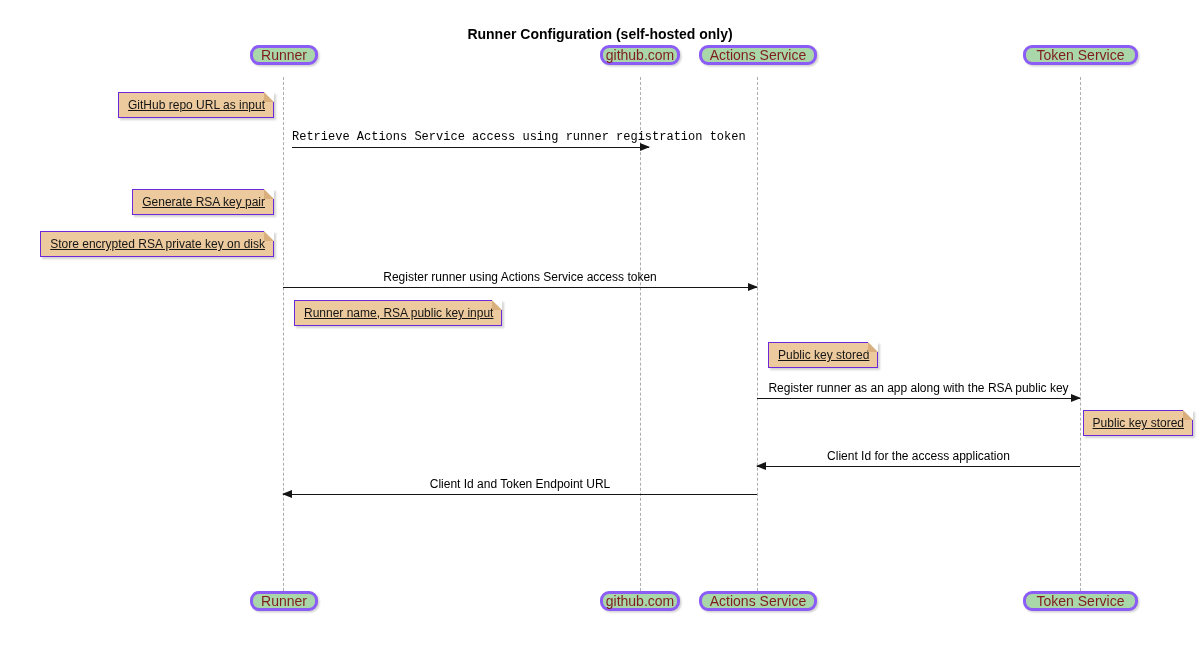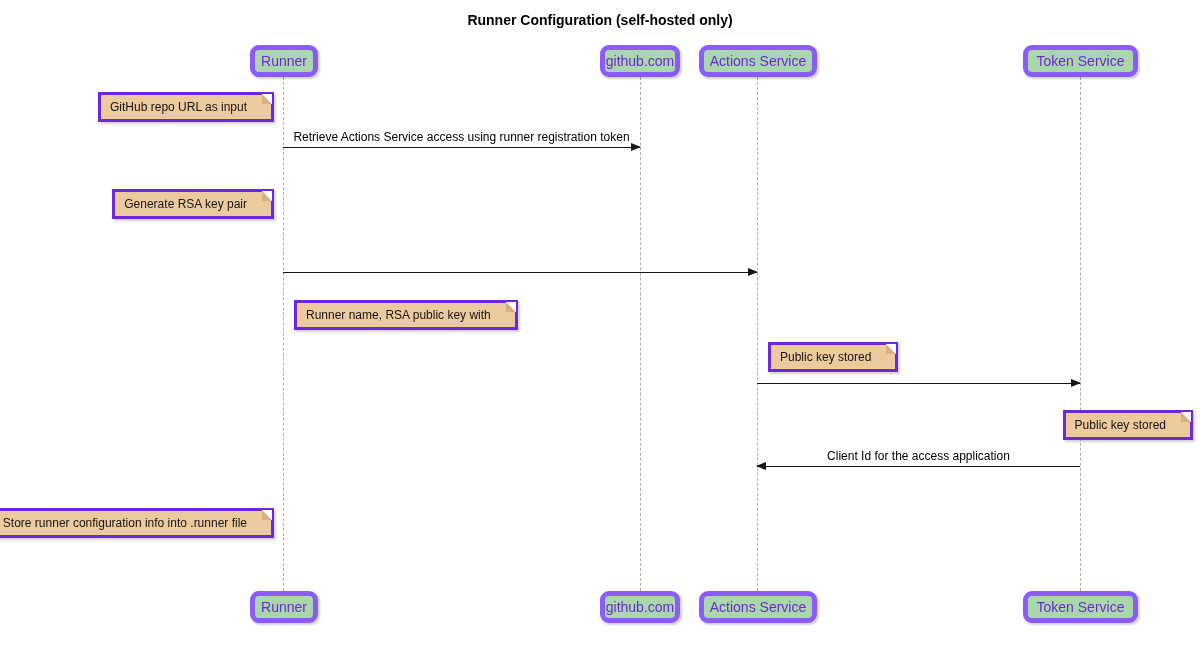--- a/index.html
+++ b/index.html
@@ -6,57 +6,58 @@
   .stage {
     position: relative;
     width: 1200px;
     height: 647px;
     background: #ffffff;
     font-family: "Liberation Sans", sans-serif;
     overflow: hidden;
   }
   .title {
     position: absolute;
-    left: 0; top: 12px; width: 100%;
+    left: 0; top: 26px; width: 100%;
     text-align: center;
     font-size: 14px;
     font-weight: 700;
     color: #000000;
   }
   .lifeline {
     position: absolute;
     width: 0;
     border-left: 1px dashed #adadad;
   }
   .participant {
     position: absolute;
-    height: 32px;
+    height: 20px;
     background: #a9d7a9;
-    border: 5px solid #8b5cf6;
+    border: 3px solid #8b5cf6;
     border-radius: 9px;
     box-shadow: 1.5px 1.5px 2px rgba(0,0,0,0.18);
     display: flex;
     align-items: center;
     justify-content: center;
     font-size: 14px;
-    color: #6d28d9;
+    color: #7f1d1d;
     box-sizing: border-box;
     white-space: nowrap;
   }
   .note {
     position: absolute;
     background: #ecca9e;
-    border: 3px solid #6d28d9;
+    border: 1px solid #6d28d9;
     box-shadow: 1.5px 1.5px 2px rgba(0,0,0,0.18);
     font-size: 12px;
     line-height: 14px;
     color: #151515;
-    padding: 5px 24px 5px 9px;
+    padding: 5px 8px 5px 9px;
     white-space: nowrap;
     z-index: 3;
+    text-decoration: underline;
   }
   .note::before {
     content: "";
     position: absolute;
     top: -1px; right: -1px;
     width: 0; height: 0;
     border-style: solid;
     border-width: 0 10px 10px 0;
     border-color: #ffffff #ffffff #d9af7e #d9af7e;
   }
@@ -110,48 +111,56 @@
   <div class="participant" style="left:250px; top:45px; width:68px;">Runner</div>
   <div class="participant" style="left:600px; top:45px; width:80px;">github.com</div>
   <div class="participant" style="left:699px; top:45px; width:118px;">Actions Service</div>
   <div class="participant" style="left:1023px; top:45px; width:115px;">Token Service</div>
 
   <div class="participant" style="left:250px; top:591px; width:68px;">Runner</div>
   <div class="participant" style="left:600px; top:591px; width:80px;">github.com</div>
   <div class="participant" style="left:699px; top:591px; width:118px;">Actions Service</div>
   <div class="participant" style="left:1023px; top:591px; width:115px;">Token Service</div>
 
-  <div class="msg" style="left:283px; top:130px; width:357px;">
+  <div class="msg" style="left:292px; top:130px; width:357px;font-family:Liberation Mono, monospace;">
     <div class="lbl">Retrieve Actions Service access using runner registration token</div>
     <div class="line">
         <span class="head right"></span>
       </div>
   </div>
 
 
   <div class="msg" style="left:283px; top:270px; width:474px;">
+    <div class="lbl">Register runner using Actions Service access token</div>
     <div class="line">
         <span class="head right"></span>
       </div>
   </div>
 
   <div class="msg" style="left:757px; top:381px; width:323px;">
+    <div class="lbl">Register runner as an app along with the RSA public key</div>
     <div class="line">
         <span class="head right"></span>
       </div>
   </div>
 
   <div class="msg" style="left:757px; top:449px; width:323px;">
     <div class="lbl">Client Id for the access application</div>
     <div class="line">
         <span class="head left"></span>
       </div>
   </div>
 
+  <div class="msg" style="left:283px; top:477px; width:474px;">
+    <div class="lbl">Client Id and Token Endpoint URL</div>
+    <div class="line">
+        <span class="head left"></span>
+      </div>
+  </div>
 
   <div class="note" style="right:926px; top:92px;">GitHub repo URL as input</div>
   <div class="note" style="right:926px; top:189px;margin-left:44px;">Generate RSA key pair</div>
-  <div class="note" style="left:294px; top:300px;">Runner name, RSA public key with</div>
+  <div class="note" style="right:926px; top:231px;">Store encrypted RSA private key on disk</div>
+  <div class="note" style="left:294px; top:300px;">Runner name, RSA public key input</div>
   <div class="note" style="left:768px; top:342px;">Public key stored</div>
   <div class="note" style="right:7px; top:410px;">Public key stored</div>
-  <div class="note" style="right:926px; top:508px;">Store runner configuration info into .runner file</div>
 
 </div>
 
 </body></html>

